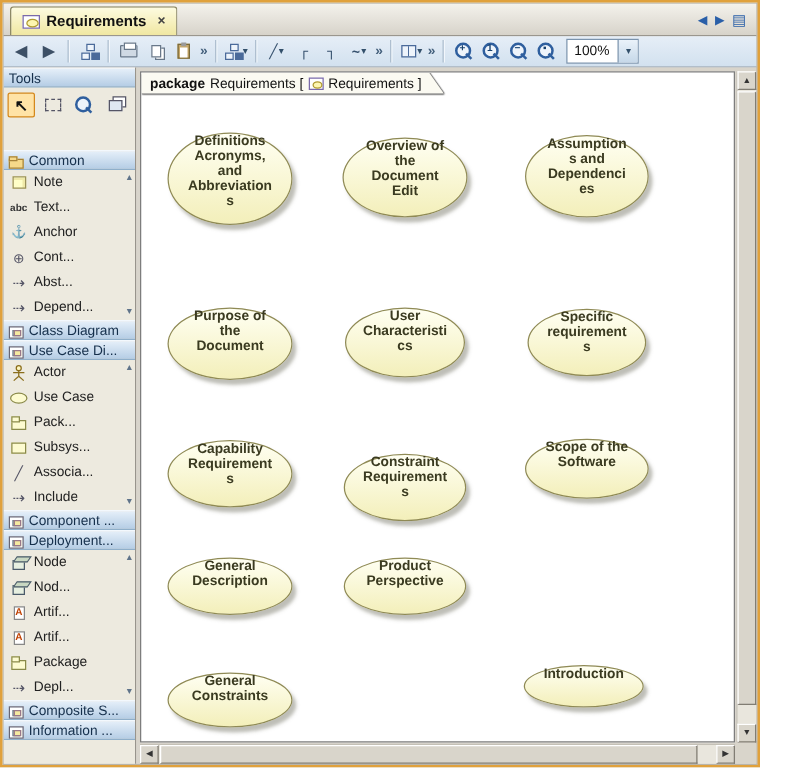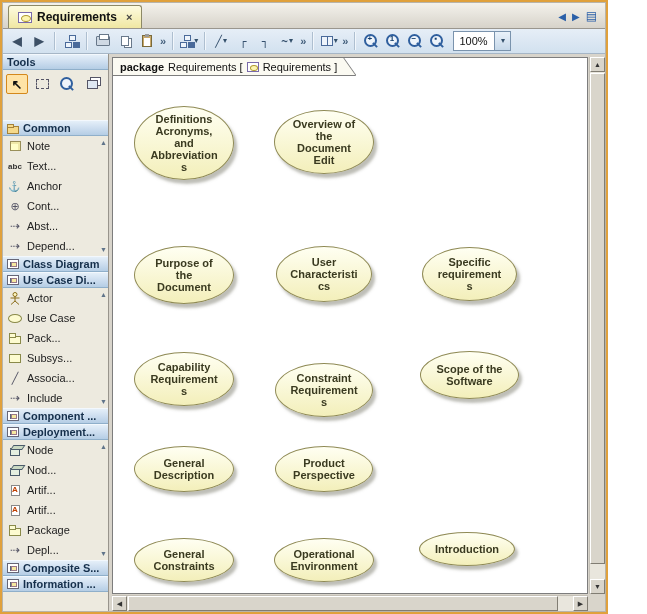--- a/index.html
+++ b/index.html
@@ -42,21 +42,21 @@
   .mag::before{content:"";position:absolute;left:0;top:0;width:9px;height:9px;border:2px solid #2f5f9e;border-radius:50%;background:#eef4fb}
   .mag::after{content:"";position:absolute;width:6px;height:2px;background:#2f5f9e;left:8px;top:10px;transform:rotate(45deg)}
   .mag .sign{position:absolute;left:2px;top:1px;width:7px;height:7px;display:flex;align-items:center;justify-content:center;font-size:8px;font-weight:bold;color:#16406e;line-height:1}
 
   .zoom-combo{display:flex;align-items:center;height:20px;background:#fff;border:1px solid #7a93ad;margin-left:4px}
   .zoom-combo .val{padding:0 5px;min-width:40px;color:#111}
   .zoom-combo .dbtn{width:16px;height:100%;background:linear-gradient(#eaf2fa,#c6d8e9);border-left:1px solid #7a93ad;display:flex;align-items:center;justify-content:center}
 
   
   .sidebar{position:absolute;left:1px;top:52px;bottom:1px;width:106px;background:#edeadf;border-right:1px solid #98948c;display:flex;flex-direction:column;overflow:hidden}
-  .shead{flex:none;height:16px;display:flex;align-items:center;gap:4px;padding:0 4px;background:linear-gradient(#e5eff9,#b5cde5);border-top:1px solid #f3f8fd;border-bottom:1px solid #8fafca;font-weight:bold;color:#15днej}
+  .shead{flex:none;height:16px;display:flex;align-items:flex-end;gap:4px;padding:0 4px;background:linear-gradient(#e5eff9,#b5cde5);border-top:1px solid #f3f8fd;border-bottom:1px solid #8fafca;font-weight:normal;color:#15днej}
   .shead{color:#152f4b}
   .hlbl{white-space:nowrap;overflow:hidden}
   .group{position:relative;flex:none}
   .sitem{height:20px;display:flex;align-items:center;gap:5px;padding:0 12px 0 5px;color:#222}
   .sitem .lbl{white-space:nowrap;overflow:hidden}
   .mini-up{position:absolute;right:1px;top:3px;font-size:7px;color:#60748a;line-height:1}
   .mini-down{position:absolute;right:1px;bottom:3px;font-size:7px;color:#60748a;line-height:1}
   .tools-pal{display:flex;flex-wrap:wrap;align-content:flex-start;padding:4px 3px;gap:3px;height:50px}
   .toolbtn{width:22px;height:20px;display:flex;align-items:center;justify-content:center;color:#223}
   .toolbtn.sel{background:#ffe3a6;border:1px solid #d4881c;border-radius:2px}
@@ -84,21 +84,21 @@
   .ic-diag::before{content:"";position:absolute;left:2px;top:2px;width:4px;height:3px;background:#bcd0e8;border:1px solid #567}
   .ic-diag::after{content:"";position:absolute;right:1px;bottom:1px;width:4px;height:3px;background:#f5e9a0;border:1px solid #978}
 
   
   .main{position:absolute;left:107px;top:52px;right:1px;bottom:1px;background:#d8d4cb}
   .canvas-wrap{position:absolute;left:3px;top:3px;right:17px;bottom:17px;background:#fff;border:1px solid #7d7d7d;overflow:hidden}
   .pkg-holder{position:absolute;left:0;top:0;filter:drop-shadow(0 1px 0 #7d7d7d) drop-shadow(1px 0 0 #7d7d7d)}
   .pkg-tab{height:17px;display:flex;align-items:center;gap:4px;padding:0 18px 0 7px;background:#fbfaf2;clip-path:polygon(0 0,calc(100% - 12px) 0,100% 100%,0 100%);font-size:11px;color:#111}
   .pkg-kw{font-weight:bold}
 
-  .node{position:absolute;border:1px solid #8f8a55;border-radius:50%;background:linear-gradient(180deg,#fffff2,#f3efba);box-shadow:3px 4px 3px rgba(125,125,112,.5);display:flex;align-items:center;justify-content:center;text-align:center;cursor:default}
+  .node{position:absolute;border:1px solid #8f8a55;border-radius:50%;background:linear-gradient(180deg,#fffff2,#f3efba);box-shadow:3px 4px 3px rgba(125,125,112,.5);display:flex;align-items:flex-start;justify-content:center;text-align:center;cursor:default}
   .node span{display:block;width:68px;font-weight:bold;font-size:11px;line-height:12px;color:#3a3a20;overflow-wrap:break-word}
   .node.nowrap span{white-space:nowrap;width:auto}
 
   
   .vscroll{position:absolute;right:0;top:3px;bottom:17px;width:16px;background:#e9e6dd;border-left:1px solid #c4c0b6}
   .hscroll{position:absolute;left:3px;right:17px;bottom:0;height:16px;background:#e9e6dd;border-top:1px solid #c4c0b6}
   .sbtn{position:absolute;width:15px;height:15px;background:#d9d5cb;border:1px solid;border-color:#fff #817d73 #817d73 #fff;display:flex;align-items:center;justify-content:center;font-size:7px;color:#333;line-height:1}
   .vthumb{position:absolute;left:0;width:15px;background:#d9d5cb;border:1px solid;border-color:#fff #817d73 #817d73 #fff}
   .hthumb{position:absolute;top:0;height:15px;background:#d9d5cb;border:1px solid;border-color:#fff #817d73 #817d73 #fff}
   .corner{position:absolute;right:0;bottom:0;width:16px;height:16px;background:#d9d5cb}
@@ -377,20 +377,23 @@
           <span>Requirements ]</span>
         </div>
       </div>
 
       <div class="node" style="left:21px;top:48px;width:100px;height:74px">
           <span>Definitions Acronyms, and Abbreviations</span>
         </div>
       <div class="node" style="left:161px;top:52px;width:100px;height:64px">
           <span>Overview of the Document Edit</span>
         </div>
+      <div class="node" style="left:307px;top:50px;width:99px;height:66px">
+          <span>Assumptions and Dependencies</span>
+        </div>
 
       <div class="node" style="left:21px;top:188px;width:100px;height:58px">
           <span>Purpose of the Document</span>
         </div>
       <div class="node" style="left:163px;top:188px;width:96px;height:56px">
           <span>User Characteristics</span>
         </div>
       <div class="node" style="left:309px;top:189px;width:95px;height:54px">
           <span>Specific requirements</span>
         </div>
@@ -407,23 +410,20 @@
 
       <div class="node" style="left:307px;top:293px;width:99px;height:48px">
           <span>Scope of the Software</span>
         </div>
       <div class="node" style="left:162px;top:388px;width:98px;height:46px">
           <span>Product Perspective</span>
         </div>
 
       <div class="node" style="left:21px;top:480px;width:100px;height:44px">
           <span>General Constraints</span>
-        </div>
-      <div class="node" style="left:161px;top:480px;width:100px;height:44px">
-          <span>Operational Environment</span>
         </div>
       <div class="node nowrap" style="left:306px;top:474px;width:96px;height:34px">
           <span>Introduction</span>
         </div>
 
     </div>
 
     <div class="vscroll">
       <span class="sbtn" style="left:0;top:0">▲</span>
       <div class="vthumb" style="top:16px;bottom:30px"></div>

